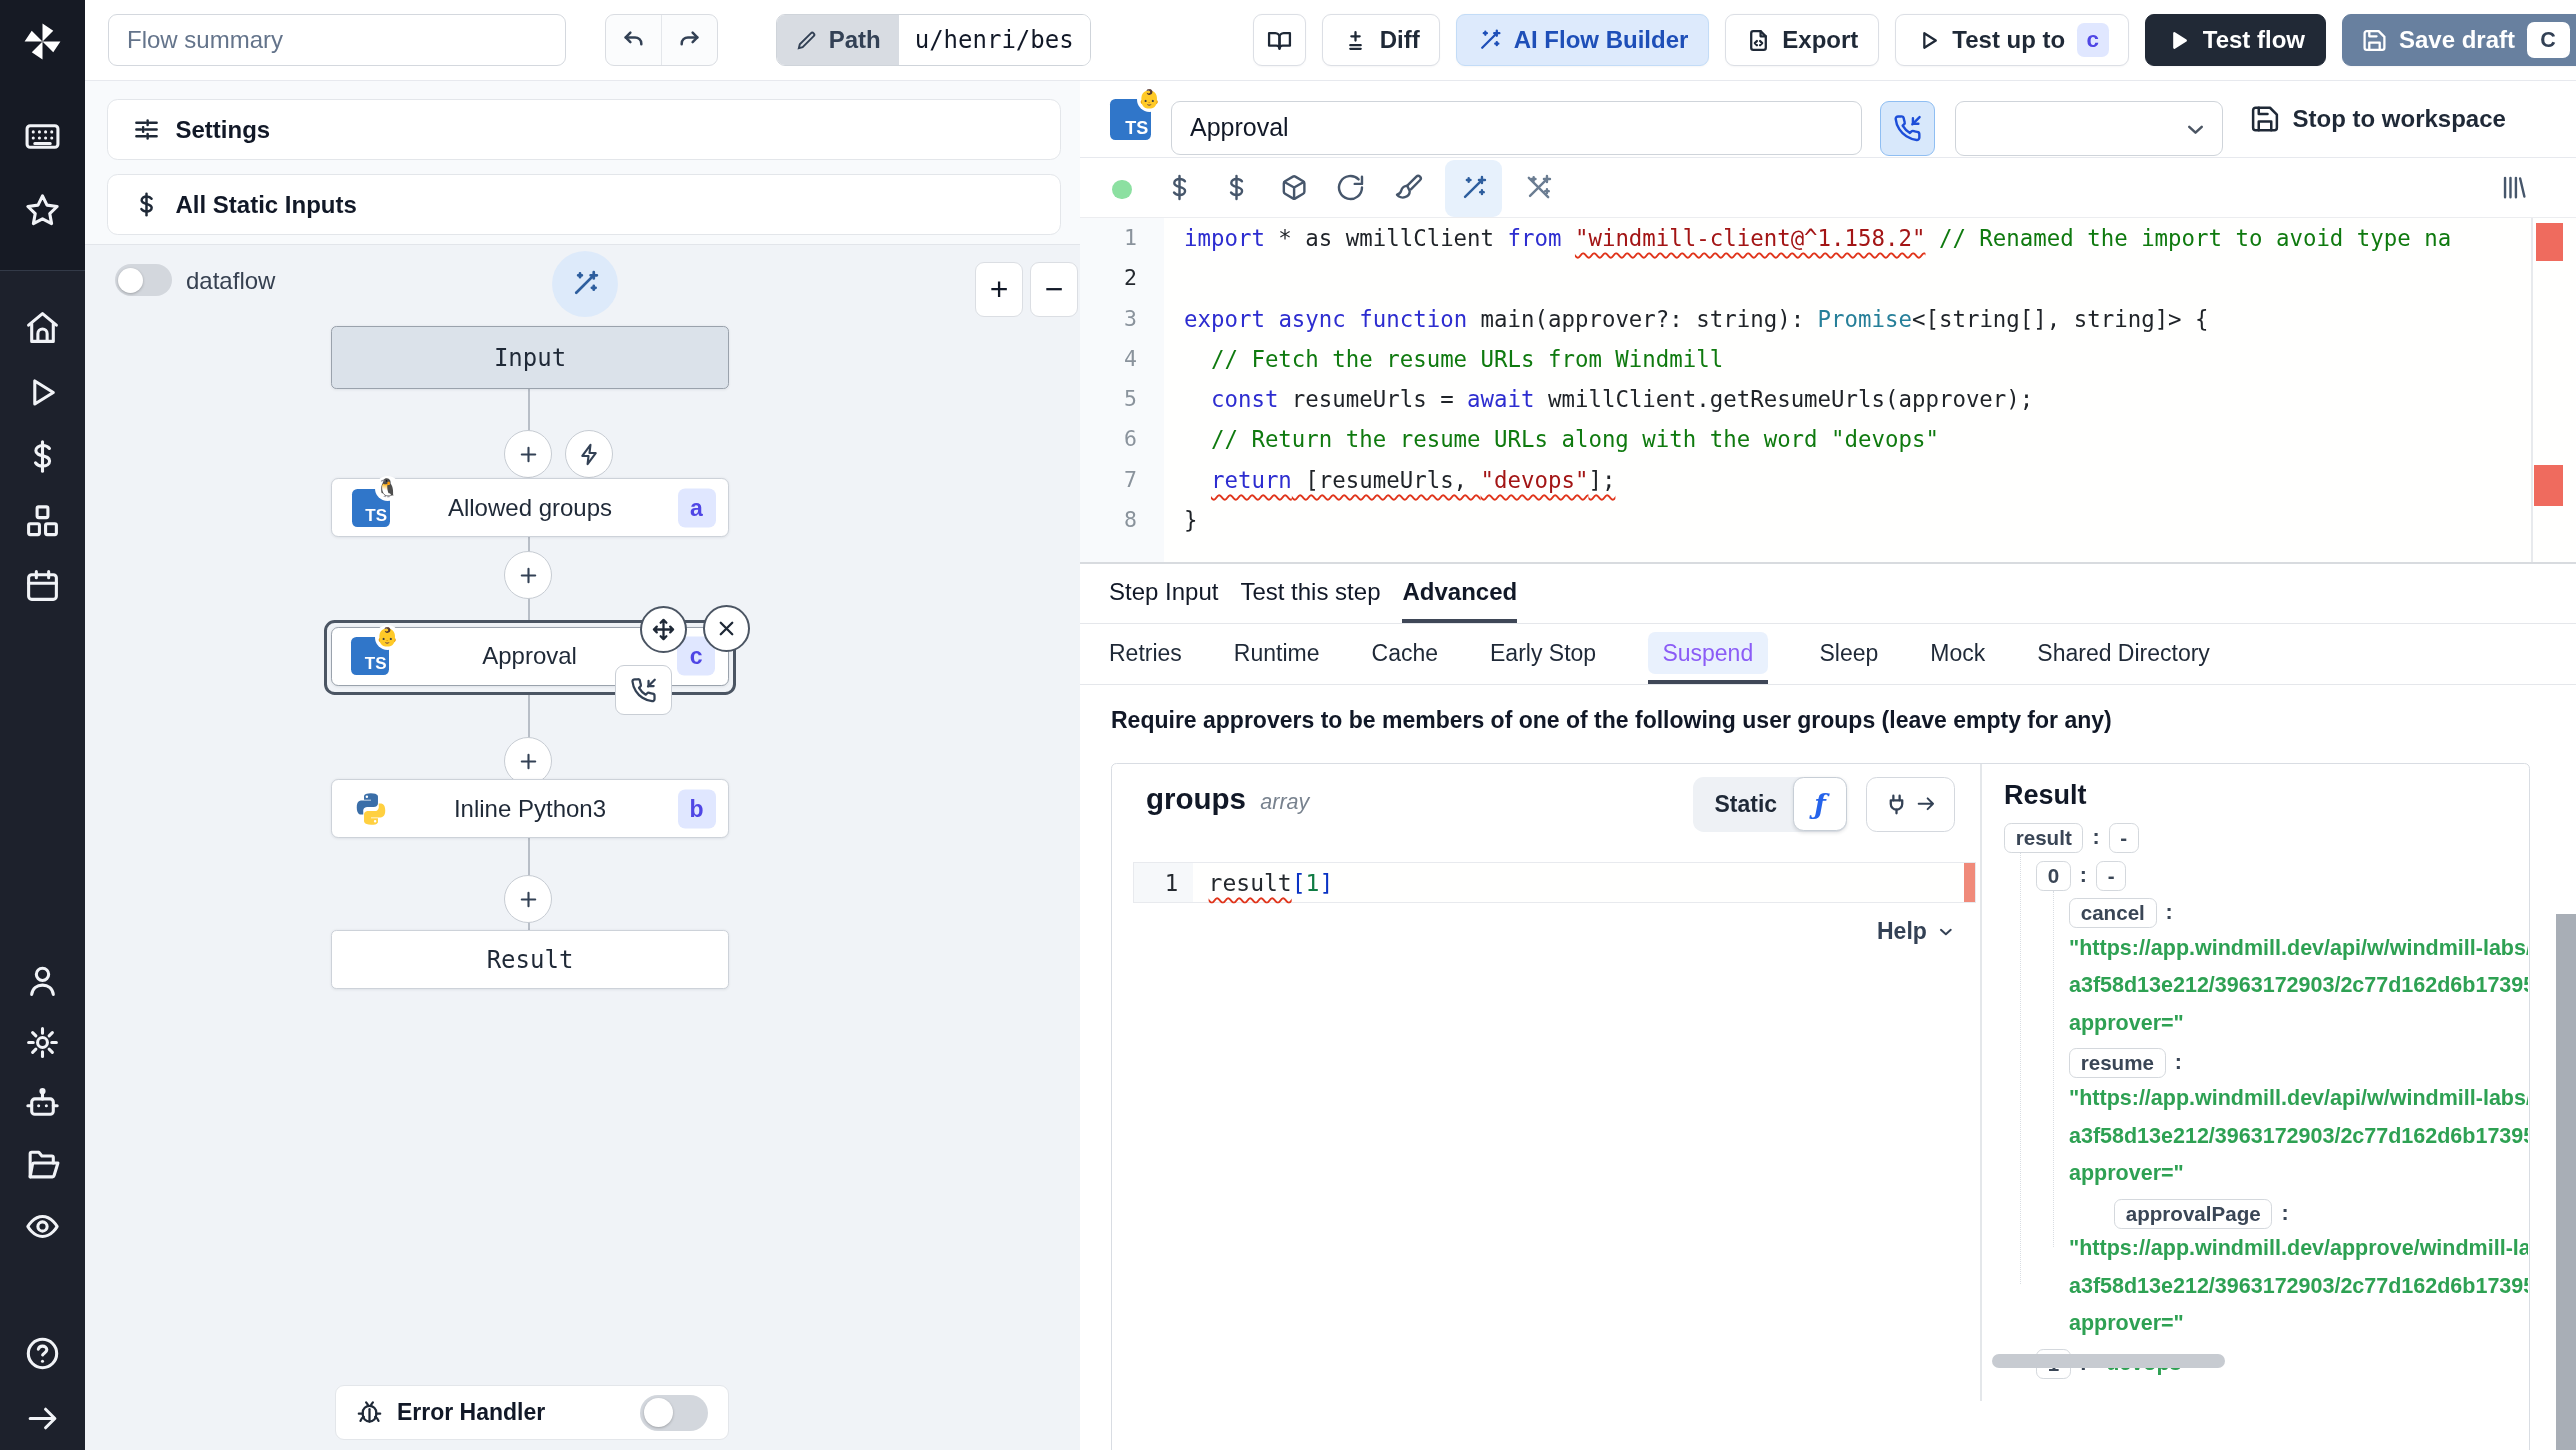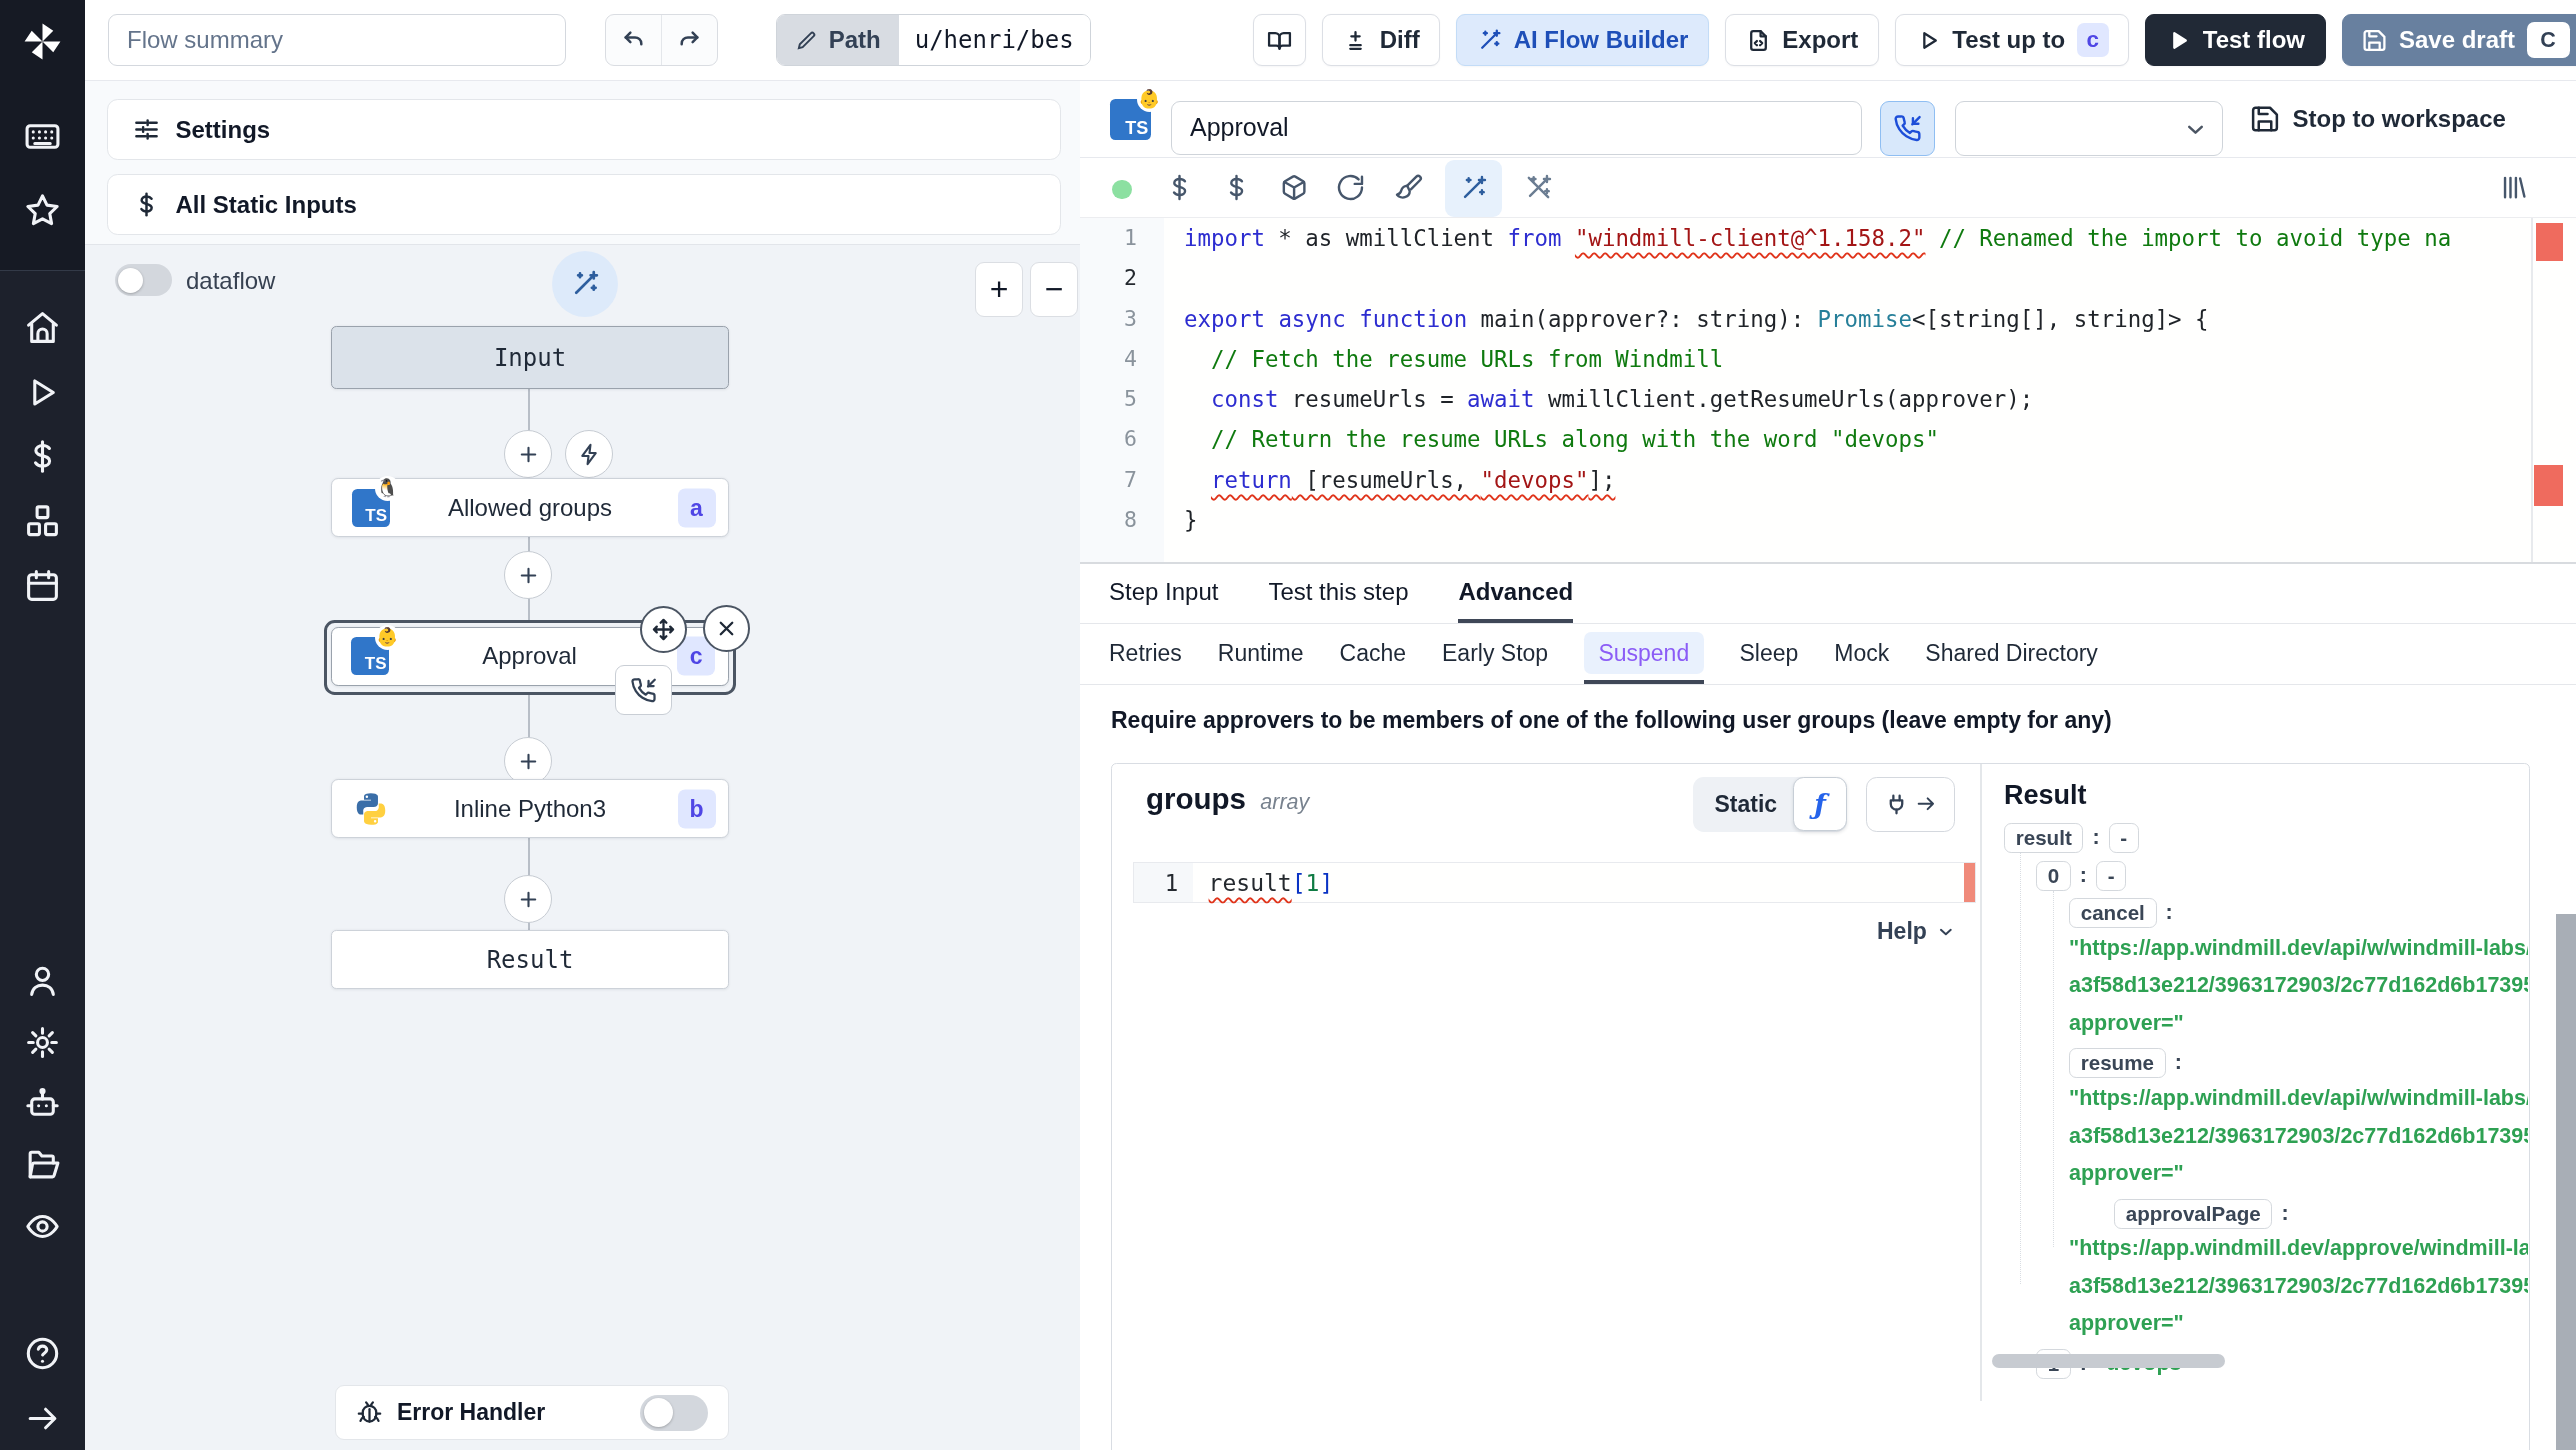--- a/index.html
+++ b/index.html
@@ -105,24 +105,24 @@
   .gutter { position:absolute; left:0; top:0; width:84px; height:344px; background:#f8fafc; }
   .ln { position:absolute; left:0; width:57px; text-align:right; font-family:"DejaVu Sans Mono",monospace; font-size:21.5px; color:#8a939c; }
   .ln.active { color:#24292f; }
   .cl { position:absolute; left:104px; width:1521px; white-space:pre; font-family:"DejaVu Sans Mono",monospace; font-size:22.4px; }
   .tk-k { color:#2d2dd0; } .tk-s { color:#a31515; } .tk-c { color:#0f7a0f; } .tk-t { color:#267f99; } .tk-p { color:#1f2328; }
   .sq { text-decoration:underline wavy #e0341b 1.8px; text-underline-offset:6.3px; }
   .mm-border { position:absolute; left:1451px; top:0; width:1.8px; height:344px; background:#e8eaed; }
   .mm-red { position:absolute; background:#ef6b5e; }
 
   
-  .tabs { position:absolute; left:0; top:483px; width:1496px; height:60px; border-bottom:1.8px solid #e5e7eb; display:flex; gap:50px; padding-left:29px; }
+  .tabs { position:absolute; left:0; top:483px; width:1496px; height:60px; border-bottom:1.8px solid #e5e7eb; display:flex; gap:22px; padding-left:29px; }
   .tab { height:100%; display:flex; align-items:center; font-size:24px; color:#111827; border-bottom:4.5px solid transparent; }
   .tab.active { border-bottom-color:#3f4757; font-weight:600; }
-  .subtabs { position:absolute; left:0; top:545px; width:1496px; height:59px; border-bottom:1.8px solid #e5e7eb; display:flex; gap:36px; padding-left:29px; }
+  .subtabs { position:absolute; left:0; top:545px; width:1496px; height:59px; border-bottom:1.8px solid #e5e7eb; display:flex; gap:52px; padding-left:29px; }
   .subtab { height:100%; display:flex; align-items:center; font-size:23px; color:#1f2937; border-bottom:4.5px solid transparent; }
   .subtab.active { border-bottom-color:#3f4757; }
   .subtab.active .pill { background:#e9f1fd; color:#8b5cf6; border-radius:7.2px; padding:7.2px 14.3px; }
 
   .sus-heading { position:absolute; left:31px; top:626px; width:1413px; font-size:23px; font-weight:700; color:#111827; }
 
   
   #suscontainer { position:absolute; left:31px; top:682px; width:1419px; height:784px; border:1.8px solid #d9dde3; border-radius:5.4px; background:#fff; }
   .groups-title { position:absolute; left:34px; top:18px; font-size:29.5px; font-weight:700; color:#111827; }
   .groups-type { font-size:21.5px; font-style:italic; font-weight:400; color:#78828e; margin-left:14.3px; }

